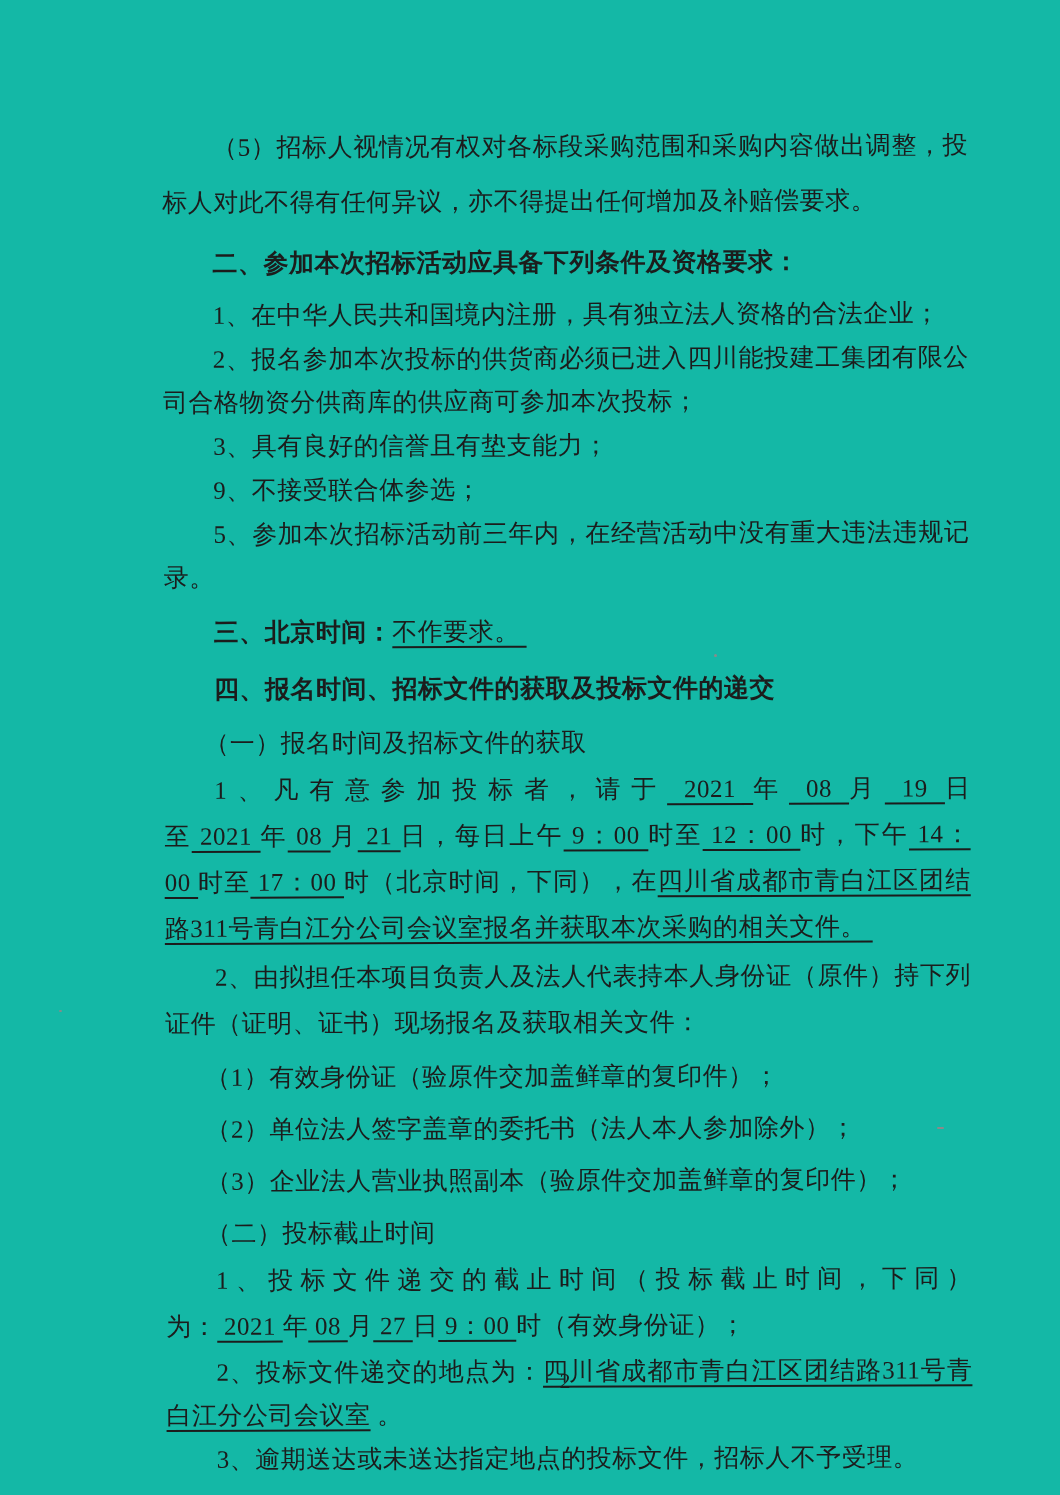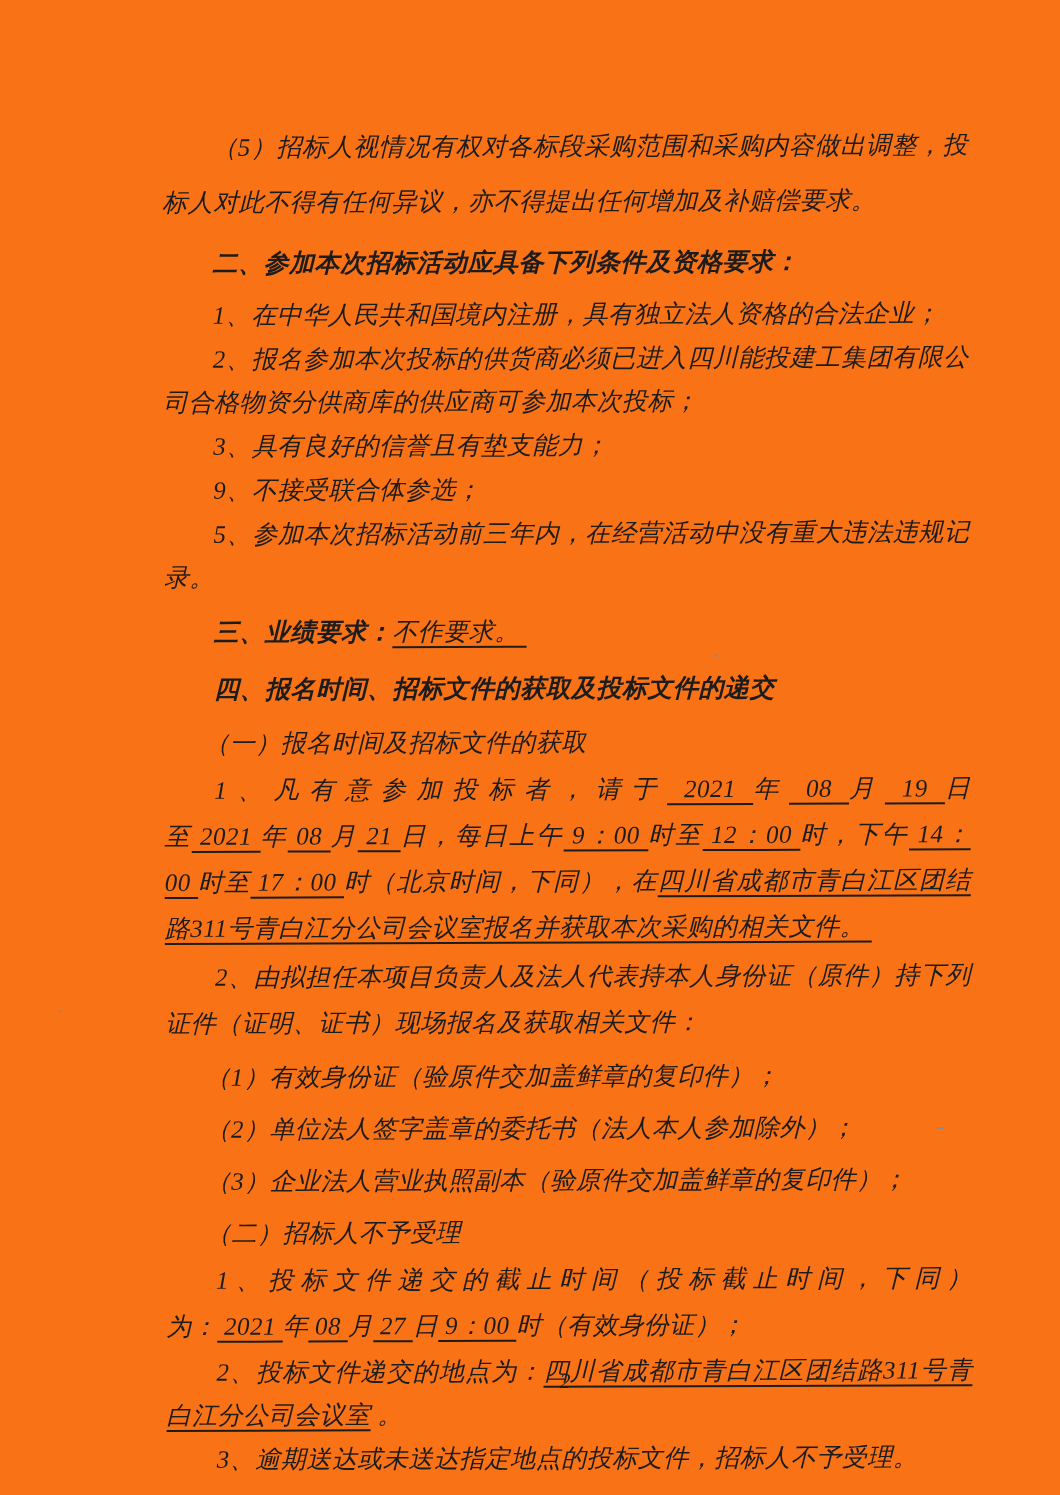--- a/index.html
+++ b/index.html
@@ -4,25 +4,24 @@
 <style>
   html, body {
     margin: 0;
     padding: 0;
     background: #ffffff;
   }
   .page {
     position: relative;
     width: 1060px;
     height: 1495px;
-    background: #f97316;
+    background: #14b8a6;
     overflow: hidden;
     color: #1c1c1c;
     font-family: "Liberation Serif", "DejaVu Serif", serif;
-    font-style: italic;
   }
   .content {
     position: absolute;
     left: 162px;
     top: 120px;
     width: 806px;
     transform: rotate(-0.2deg);
     transform-origin: top left;
   }
   .content p {
@@ -71,29 +70,29 @@
 
 <div class="page">
   <div class="content" id="doc-content">
       <p class="t-lead"><span>（5）招标人视情况有权对各标段采购范围和采购内容做出调整，投标人对此不得有任何异议，亦不得提出任何增加及补赔偿要求。</span></p>
       <p class="t-heading"><span>二、参加本次招标活动应具备下列条件及资格要求：</span></p>
       <p class="t-item"><span>1、在中华人民共和国境内注册，具有独立法人资格的合法企业；</span></p>
       <p class="t-item"><span>2、报名参加本次投标的供货商必须已进入四川能投建工集团有限公司合格物资分供商库的供应商可参加本次投标；</span></p>
       <p class="t-item"><span>3、具有良好的信誉且有垫支能力；</span></p>
       <p class="t-item"><span>9、不接受联合体参选；</span></p>
       <p class="t-item"><span>5、参加本次招标活动前三年内，在经营活动中没有重大违法违规记录。</span></p>
-      <p class="t-heading"><span>三、业绩要求：</span><span class="seg-u seg-normal">不作要求。&nbsp;</span></p>
+      <p class="t-heading"><span>三、北京时间：</span><span class="seg-u seg-normal">不作要求。&nbsp;</span></p>
       <p class="t-heading"><span>四、报名时间、招标文件的获取及投标文件的递交</span></p>
       <p class="t-pitem"><span>（一）报名时间及招标文件的获取</span></p>
       <p class="t-para"><span>1、凡有意参加投标者，请于</span><span class="seg-u">&nbsp;2021&nbsp;</span><span>年</span><span class="seg-u">&nbsp;08&nbsp;</span><span>月</span><span class="seg-u">&nbsp;19&nbsp;</span><span>日至</span><span class="seg-u">&nbsp;2021&nbsp;</span><span>年</span><span class="seg-u">&nbsp;08&nbsp;</span><span>月</span><span class="seg-u">&nbsp;21&nbsp;</span><span>日，每日上午</span><span class="seg-u">&nbsp;9：00&nbsp;</span><span>时至</span><span class="seg-u">&nbsp;12：00&nbsp;</span><span>时，下午</span><span class="seg-u">&nbsp;14：00&nbsp;</span><span>时至</span><span class="seg-u">&nbsp;17：00&nbsp;</span><span>时（北京时间，下同），在</span><span class="seg-u">四川省成都市青白江区团结路311号青白江分公司会议室报名并获取本次采购的相关文件。&nbsp;</span></p>
       <p class="t-para"><span>2、由拟担任本项目负责人及法人代表持本人身份证（原件）持下列证件（证明、证书）现场报名及获取相关文件：</span></p>
       <p class="t-pitem"><span>（1）有效身份证（验原件交加盖鲜章的复印件）；</span></p>
       <p class="t-pitem"><span>（2）单位法人签字盖章的委托书（法人本人参加除外）；</span></p>
       <p class="t-pitem"><span>（3）企业法人营业执照副本（验原件交加盖鲜章的复印件）；</span></p>
-      <p class="t-pitem"><span>（二）招标人不予受理</span></p>
+      <p class="t-pitem"><span>（二）投标截止时间</span></p>
       <p class="t-para"><span>1、投标文件递交的截止时间（投标截止时间，下同）为：</span><span class="seg-u">&nbsp;2021&nbsp;</span><span>年</span><span class="seg-u">&nbsp;08&nbsp;</span><span>月</span><span class="seg-u">&nbsp;27&nbsp;</span><span>日</span><span class="seg-u">&nbsp;9：00&nbsp;</span><span>时（有效身份证）；</span></p>
       <p class="t-item"><span>2、投标文件递交的地点为：</span><span class="seg-u">四川省成都市青白江区团结路311号青白江分公司会议室</span><span>&nbsp;。</span></p>
       <p class="t-item"><span>3、逾期送达或未送达指定地点的投标文件，招标人不予受理。</span></p>
       <p class="t-heading"></p>
     </div>
 
   <div class="speck speck-1"></div>
   <div class="speck speck-2"></div>
   <div class="speck speck-3"></div>
 

